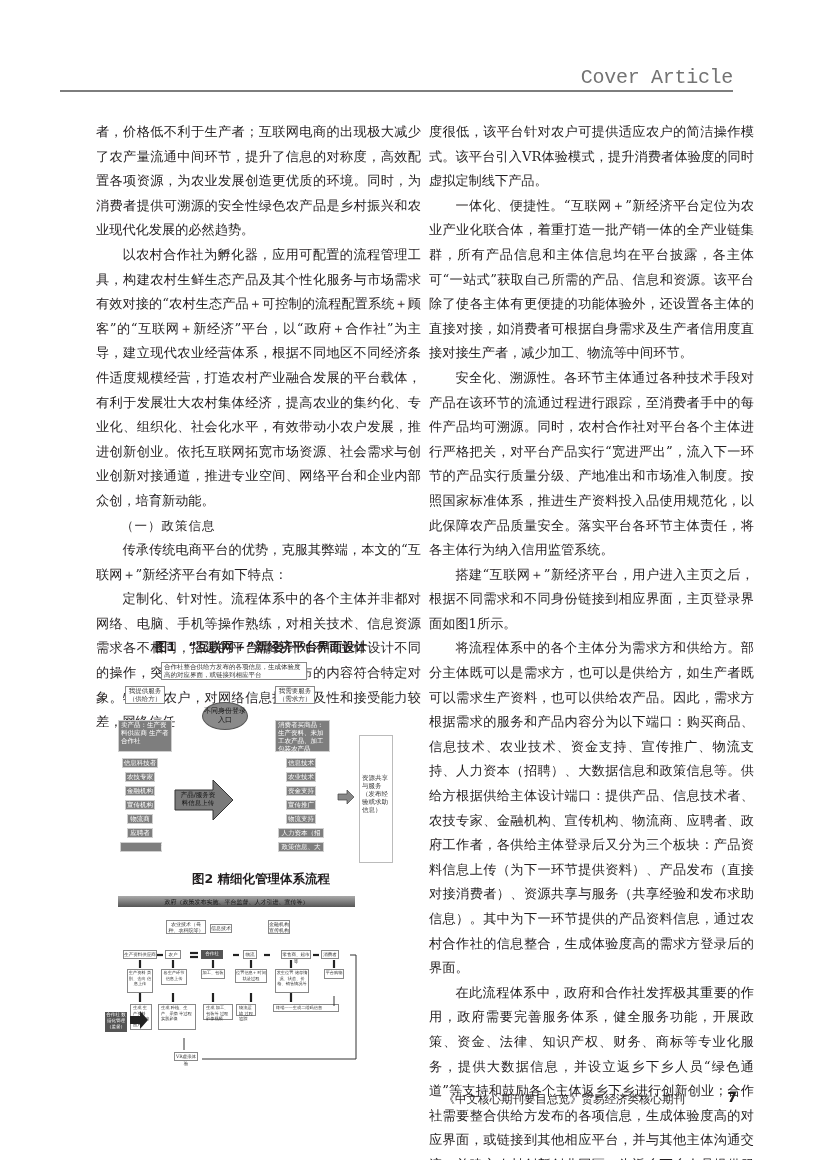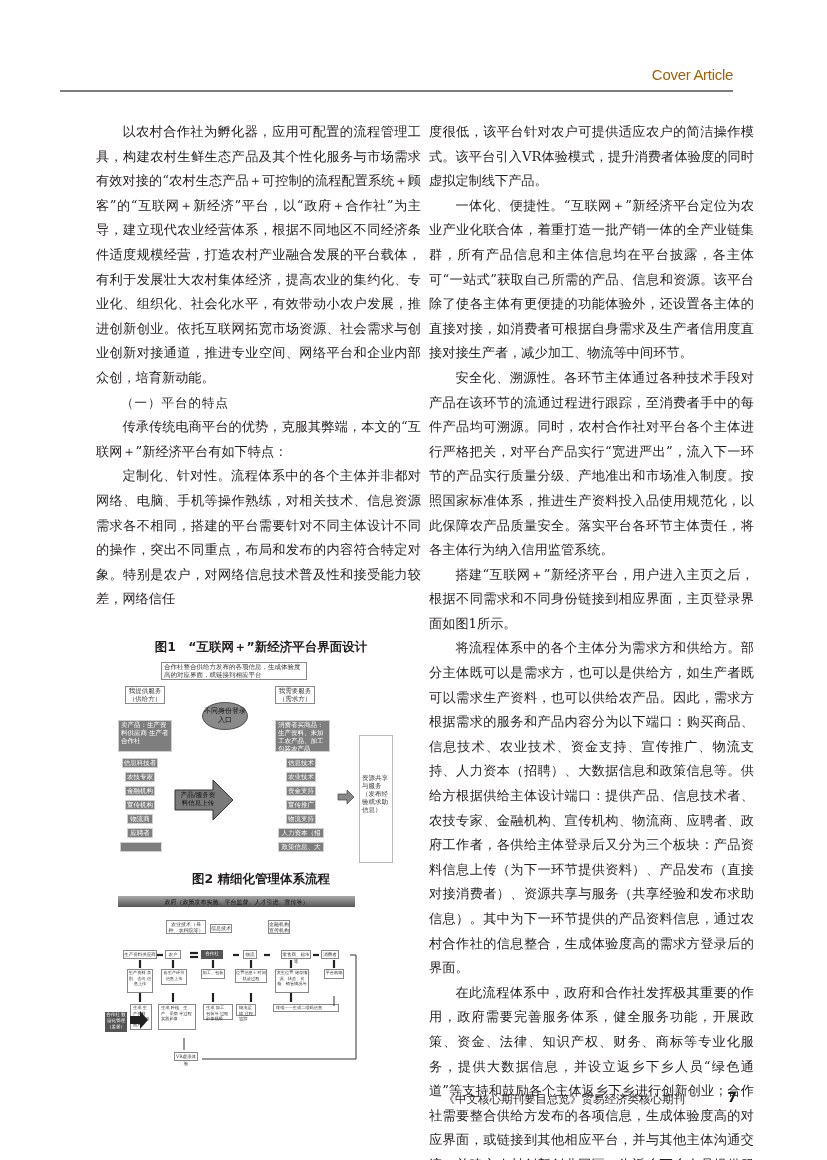--- a/index.html
+++ b/index.html
@@ -1,19 +1,19 @@
 <!DOCTYPE html>
 <html><head>
 <meta charset="utf-8">
 <style>
   html, body { margin: 0; padding: 0; background: #ffffff; }
   body { width: 827px; height: 1160px; position: relative; overflow: hidden;
          font-family: "DejaVu Serif", serif; color: #231f20; }
-  .header-label { position: absolute; right: 94px; top: 66px; font-family: Liberation Sans, sans-serif;
-                  font-size: 15px; color: #a16207; letter-spacing: -0.3px; }
+  .header-label { position: absolute; right: 94px; top: 66px; font-family: Liberation Mono, monospace;
+                  font-size: 20px; color: #737373; letter-spacing: -0.3px; }
   .header-rule { position: absolute; left: 60px; right: 94px; top: 90px; height: 2px; background: #7d7d7d; }
   .col { position: absolute; top: 120px; width: 325px; font-size: 13.2px; line-height: 24.6px; text-align: justify; }
   .col-left { left: 96px; }
   .col-right { left: 429px; }
   .col p { margin: 0; }
   .col p.indent { text-indent: 2em; }
   .col p.sub { text-indent: 2em; font-family: "DejaVu Sans", sans-serif; font-size: 12.5px; letter-spacing: 1px; }
 
   .fig-title { position: absolute; font-family: "DejaVu Sans", sans-serif; font-weight: bold; font-size: 12.5px; text-align: center; color: #231f20; }
   #fig1-title { left: 96px; width: 330px; top: 639px; }
@@ -39,22 +39,23 @@
   #footer-journal { right: 142px; }
   #page-number { right: 90px; font-weight: bold; font-size: 14px; top: 1089px; }
 </style>
 </head>
 <body>
 
 <div class="header-label">Cover Article</div>
 <div class="header-rule"></div>
 
 <div class="col col-left">
+  <p>者，价格低不利于生产者；互联网电商的出现极大减少了农产量流通中间环节，提升了信息的对称度，高效配置各项资源，为农业发展创造更优质的环境。同时，为消费者提供可溯源的安全性绿色农产品是乡村振兴和农业现代化发展的必然趋势。</p>
   <p class="indent">以农村合作社为孵化器，应用可配置的流程管理工具，构建农村生鲜生态产品及其个性化服务与市场需求有效对接的“农村生态产品＋可控制的流程配置系统＋顾客”的“互联网＋新经济”平台，以“政府＋合作社”为主导，建立现代农业经营体系，根据不同地区不同经济条件适度规模经营，打造农村产业融合发展的平台载体，有利于发展壮大农村集体经济，提高农业的集约化、专业化、组织化、社会化水平，有效带动小农户发展，推进创新创业。依托互联网拓宽市场资源、社会需求与创业创新对接通道，推进专业空间、网络平台和企业内部众创，培育新动能。</p>
-  <p class="sub">（一）平台的特点</p>
+  <p class="sub">（一）政策信息</p>
   <p class="indent">传承传统电商平台的优势，克服其弊端，本文的“互联网＋”新经济平台有如下特点：</p>
   <p class="indent">定制化、针对性。流程体系中的各个主体并非都对网络、电脑、手机等操作熟练，对相关技术、信息资源需求各不相同，搭建的平台需要针对不同主体设计不同的操作，突出不同重点，布局和发布的内容符合特定对象。特别是农户，对网络信息技术普及性和接受能力较差，网络信任</p>
 </div>
 
 <div class="col col-right">
   <p>度很低，该平台针对农户可提供适应农户的简洁操作模式。该平台引入VR体验模式，提升消费者体验度的同时虚拟定制线下产品。</p>
   <p class="indent">一体化、便捷性。“互联网＋”新经济平台定位为农业产业化联合体，着重打造一批产销一体的全产业链集群，所有产品信息和主体信息均在平台披露，各主体可“一站式”获取自己所需的产品、信息和资源。该平台除了使各主体有更便捷的功能体验外，还设置各主体的直接对接，如消费者可根据自身需求及生产者信用度直接对接生产者，减少加工、物流等中间环节。</p>
   <p class="indent">安全化、溯源性。各环节主体通过各种技术手段对产品在该环节的流通过程进行跟踪，至消费者手中的每件产品均可溯源。同时，农村合作社对平台各个主体进行严格把关，对平台产品实行“宽进严出”，流入下一环节的产品实行质量分级、产地准出和市场准入制度。按照国家标准体系，推进生产资料投入品使用规范化，以此保障农产品质量安全。落实平台各环节主体责任，将各主体行为纳入信用监管系统。</p>
   <p class="indent">搭建“互联网＋”新经济平台，用户进入主页之后，根据不同需求和不同身份链接到相应界面，主页登录界面如图1所示。</p>
   <p class="indent">将流程体系中的各个主体分为需求方和供给方。部分主体既可以是需求方，也可以是供给方，如生产者既可以需求生产资料，也可以供给农产品。因此，需求方根据需求的服务和产品内容分为以下端口：购买商品、信息技术、农业技术、资金支持、宣传推广、物流支持、人力资本（招聘）、大数据信息和政策信息等。供给方根据供给主体设计端口：提供产品、信息技术者、农技专家、金融机构、宣传机构、物流商、应聘者、政府工作者，各供给主体登录后又分为三个板块：产品资料信息上传（为下一环节提供资料）、产品发布（直接对接消费者）、资源共享与服务（共享经验和发布求助信息）。其中为下一环节提供的产品资料信息，通过农村合作社的信息整合，生成体验度高的需求方登录后的界面。</p>

